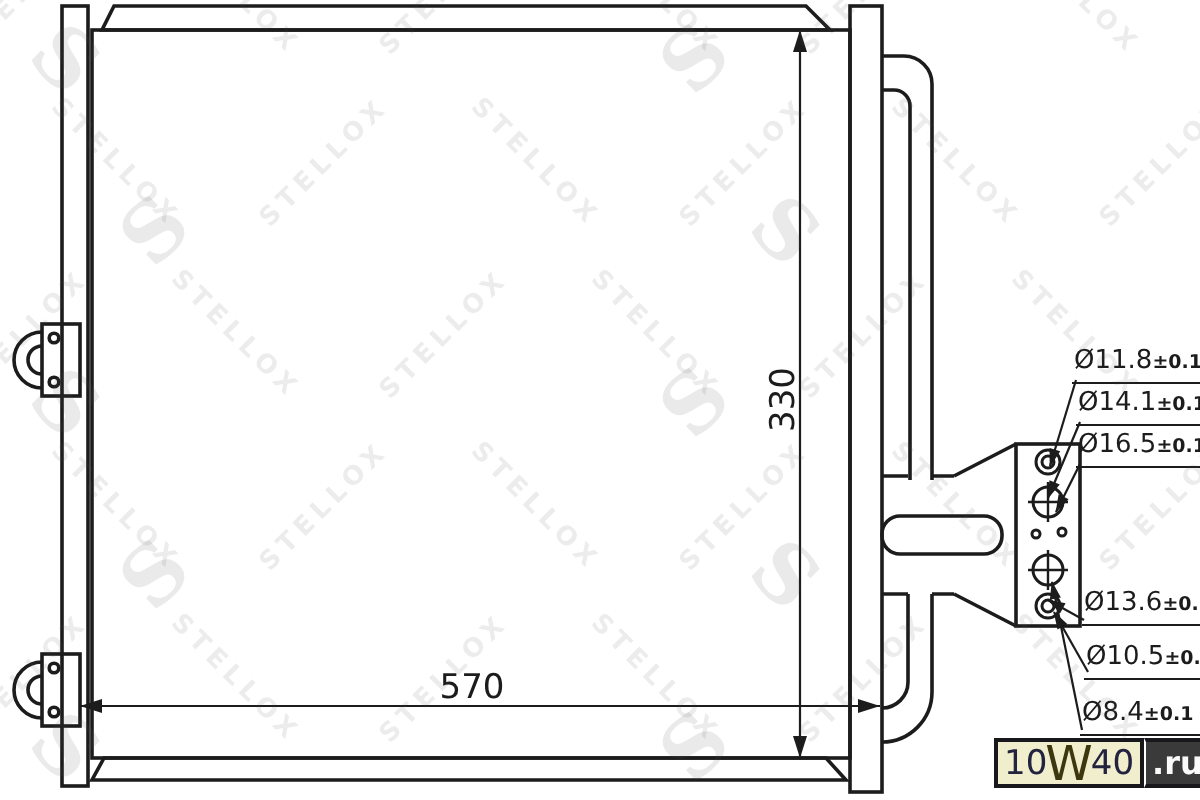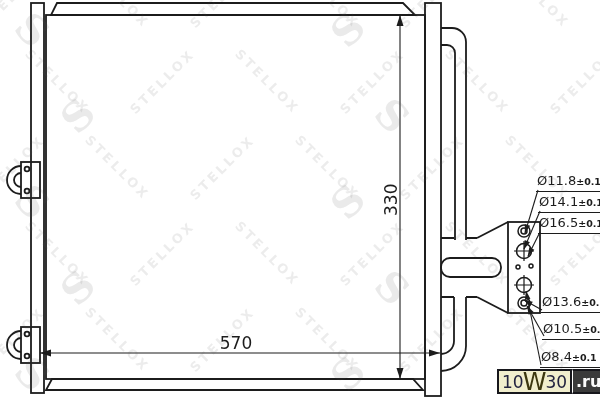--- a/index.html
+++ b/index.html
@@ -190,18 +190,18 @@
       <span class="wm-text" style="left: 285px; top: 332px; transform: rotate(45deg);">STELLOX</span>
       <span class="wm-s" style="left: 333px; top: 350px; transform: rotate(-45deg);">S</span>
       <span class="wm-text" style="left: 390px; top: 332px; transform: rotate(-45deg);">STELLOX</span>
       <span class="wm-text" style="left: 495px; top: 332px; transform: rotate(45deg);">STELLOX</span>
     </div>
 
   <div class="logo">
     <div class="logo-main" style="background: rgb(241, 238, 205);">
       <span class="l-num">10</span>
         <span class="l-w">W</span>
-        <span class="l-num">30</span>
+        <span class="l-num">40</span>
     </div>
     <div class="logo-ru" style="background: rgb(58, 58, 58);">.ru</div>
   </div>
 
 </div>
 
 </body></html>

